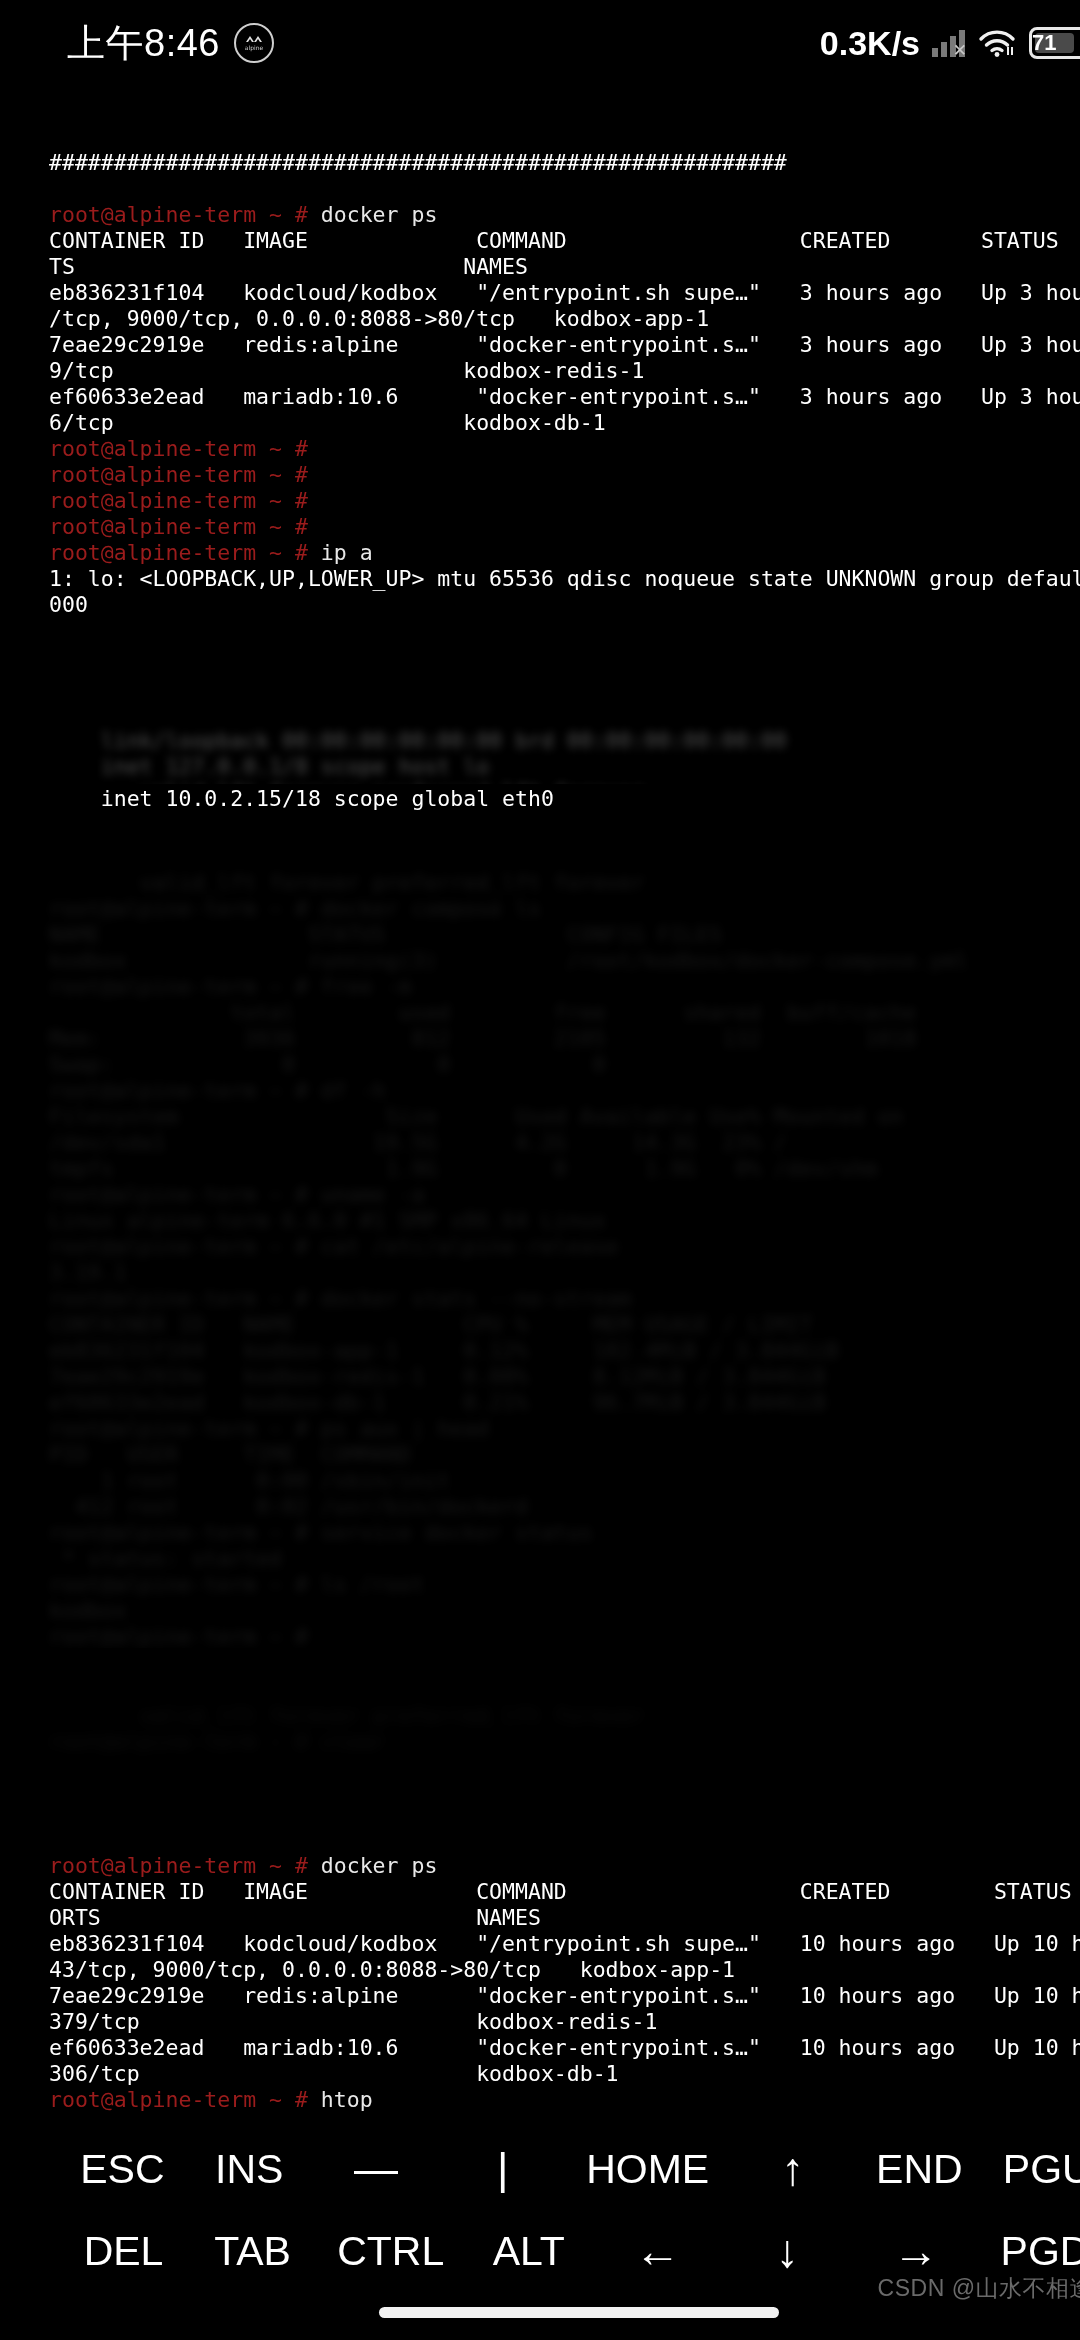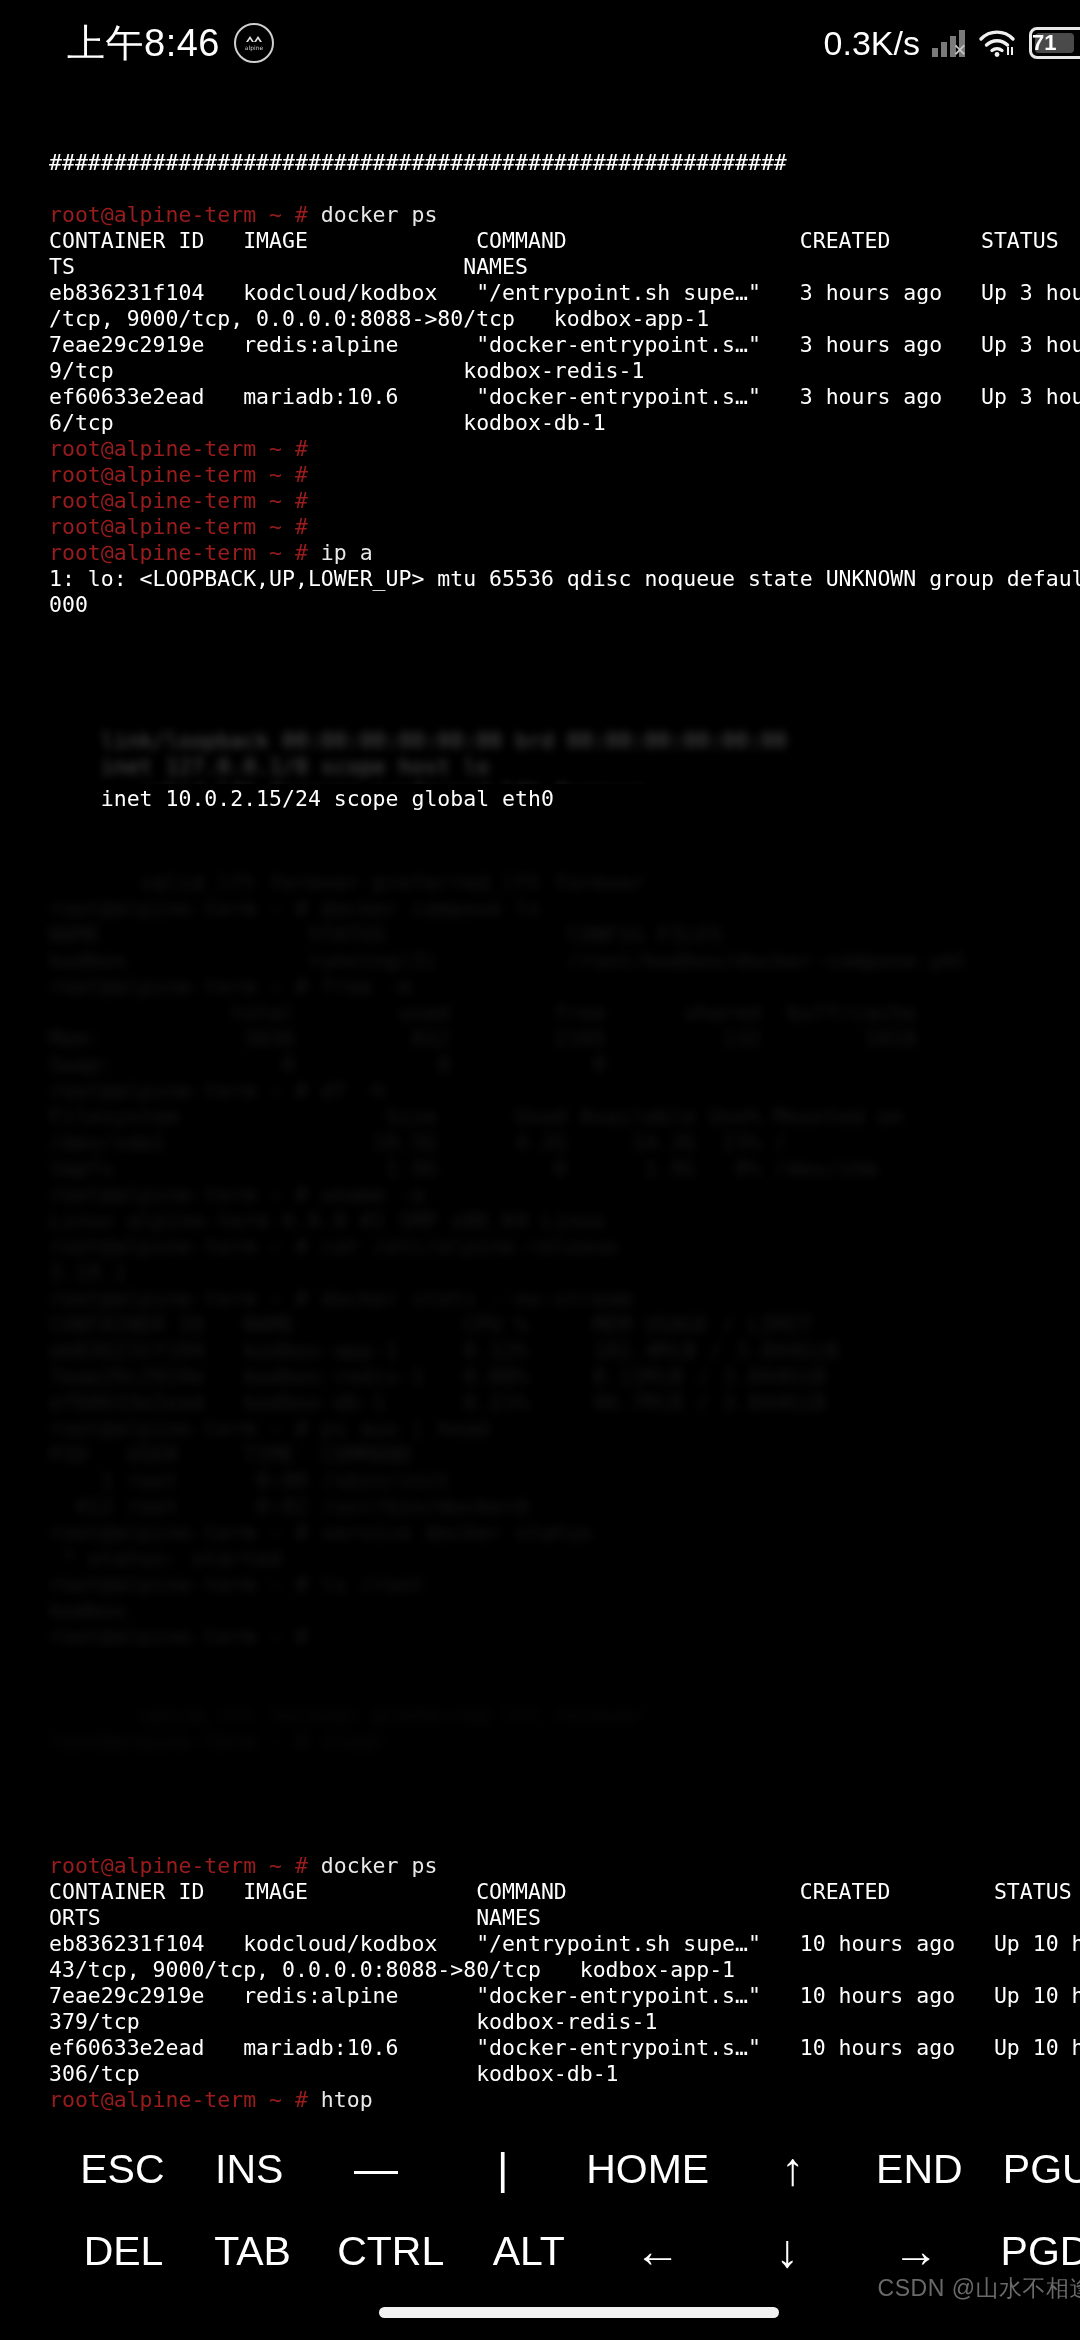--- a/index.html
+++ b/index.html
@@ -37,21 +37,21 @@
   }
   .alpine-badge {
     width: 40px; height: 40px; border-radius: 50%;
     border: 2px solid #cfcfcf;
     display: flex; align-items: center; justify-content: center;
     box-sizing: border-box;
   }
   .sb-right { display: flex; align-items: center; gap: 12px; }
   .sb-net {
     font-family: "Liberation Sans", sans-serif;
-    font-size: 34px; font-weight: 400; color: #fff;
+    font-size: 34px; font-weight: 700; color: #fff;
   }
   .sig-bars { display: flex; align-items: flex-end; gap: 3px; height: 28px; position: relative; }
   .sig-bars i { display:block; width: 6px; background: #7a7a7a; }
   .sig-bars i.b1 { height: 9px; }
   .sig-bars i.b2 { height: 15px; }
   .sig-bars i.b3 { height: 21px; }
   .sig-bars i.b4 { height: 27px; }
   .sig-x {
     position: absolute; right: -2px; bottom: -2px;
     font-size: 17px; color: #c9c9c9; font-family:"Liberation Sans",sans-serif;
@@ -197,21 +197,21 @@
 
     
     <div class="ghost" style="top:590px; height:108px; width:1080px;">
       <div class="g-inner" id="ghost-upper">    link/loopback 00:00:00:00:00:00 brd 00:00:00:00:00:00
     inet 127.0.0.1/8 scope host lo
        valid_lft forever preferred_lft forever
 2: eth0: &lt;BROADCAST,MULTICAST,UP,LOWER_UP&gt; mtu 1500 qdisc pfifo_fast
     link/ether 08:00:27:3a:5c:11 brd ff:ff:ff:ff:ff:ff</div>
     </div>
 
-    <div id="term-mid" style="position:absolute; left:10px; top:700px; white-space:pre; color:#ffffff;">    inet 10.0.2.15/24 scope global eth0</div>
+    <div id="term-mid" style="position:absolute; left:10px; top:700px; white-space:pre; color:#ffffff;">    inet 10.0.2.15/18 scope global eth0</div>
 
     <div class="ghost deep" style="top:732px; height:830px; width:1080px;">
       <div class="g-inner" id="ghost-block">       valid_lft forever preferred_lft forever
 root@alpine-term ~ # docker compose ls
 NAME                STATUS              CONFIG FILES
 kodbox              running(3)          /root/kodbox/docker-compose.yml
 root@alpine-term ~ # free -m
               total        used        free      shared  buff/cache
 Mem:           3936         812        2105         132        1018
 Swap:             0           0           0

